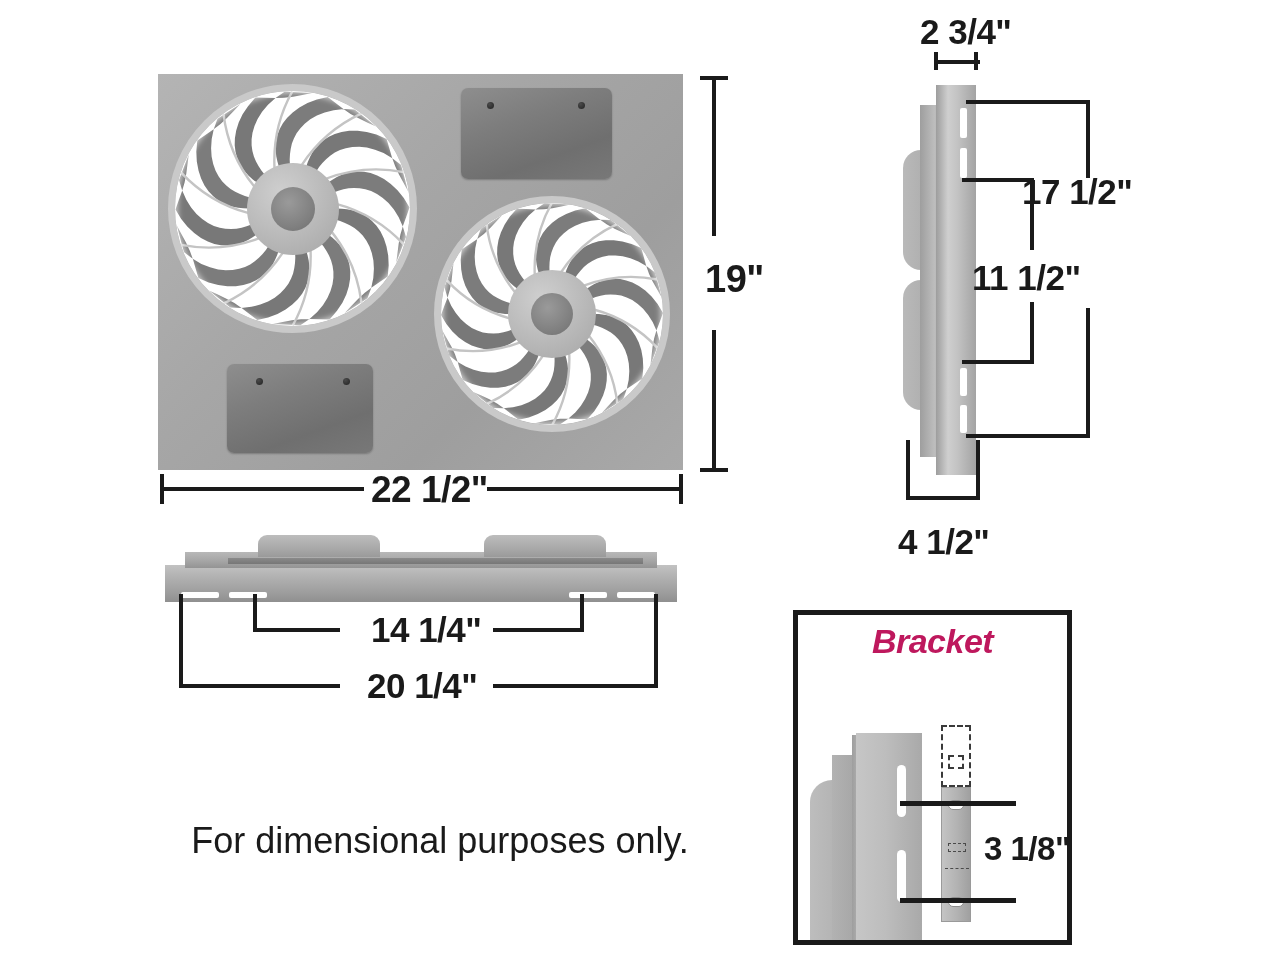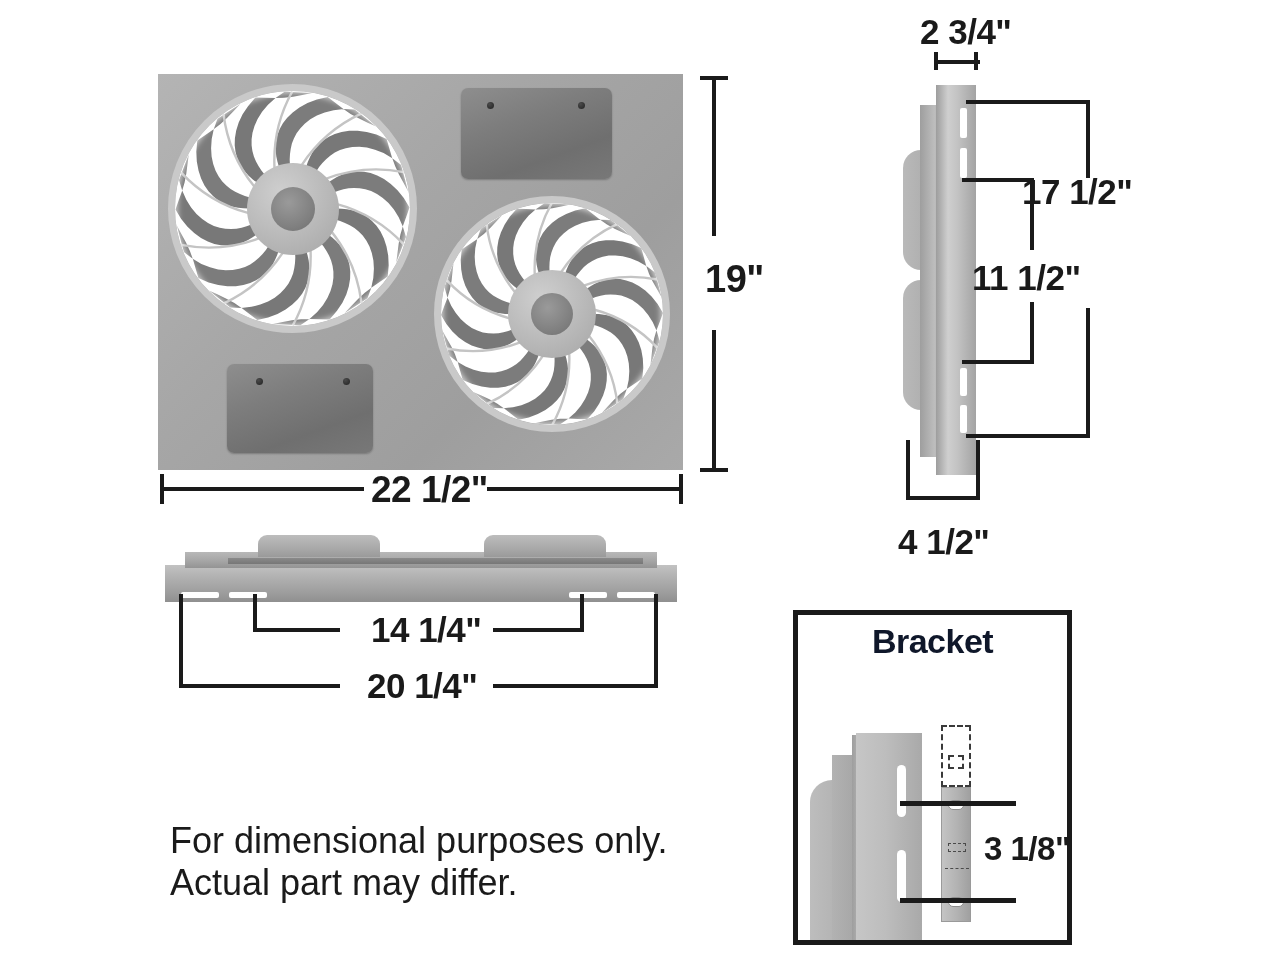--- a/index.html
+++ b/index.html
@@ -62,27 +62,27 @@
 
   
   .side-bar{position:absolute;}
 
   
   #bracket-box{
     left:793px;top:610px;width:279px;height:335px;
     border:5px solid #1a1a1a;background:#ffffff;box-sizing:border-box;
   }
   .bracket-title{
-    position:absolute;width:100%;text-align:center;color:#0f172a;
-    font-weight:bold;
+    position:absolute;width:100%;text-align:center;color:#be185d;
+    font-weight:bold;font-style:italic;
     font-family:"Liberation Sans","DejaVu Sans",sans-serif;
     line-height:1.06;letter-spacing:-0.5px;
   }
   .note{
-    position:absolute;text-align:left;color:#1a1a1a;
+    position:absolute;text-align:center;color:#1a1a1a;
     font-family:"Liberation Sans","DejaVu Sans",sans-serif;
     line-height:1.18;white-space:nowrap;
   }
 </style>
 </head>
 <body>
 
 <div class="stage">
 
   <div class="abs" id="front-shroud"></div>
@@ -239,21 +239,20 @@
   <div class="hline" style="left:962px;top:360px;width:72px;"></div>
   <div class="dimtext" style="left:972px;top:258px;font-size:35px;">11 1/2"</div>
 
   <div class="vline" style="left:906px;top:440px;height:60px;"></div>
   <div class="hline" style="left:906px;top:496px;width:74px;"></div>
   <div class="vline" style="left:976px;top:440px;height:60px;"></div>
   <div class="dimtext" style="left:898px;top:522px;font-size:35px;">4 1/2"</div>
 
   <div class="note" style="left:170px;top:820px;width:540px;font-size:36px;">
     <div>For dimensional purposes only.</div>
-    <div>Actual part may differ.</div>
   </div>
 
   <div class="abs" id="bracket-box">
     <div class="bracket-title" style="top:8px;font-size:34px;">
       <div>Bracket</div>
     </div>
 
     <div class="abs" style="left:12px;top:165px;width:46px;height:160px;border-radius:22px 0 0 0;
           background:linear-gradient(90deg,#bdbdbd,#acacac);"></div>
     <div class="abs" style="left:34px;top:140px;width:32px;height:185px;

